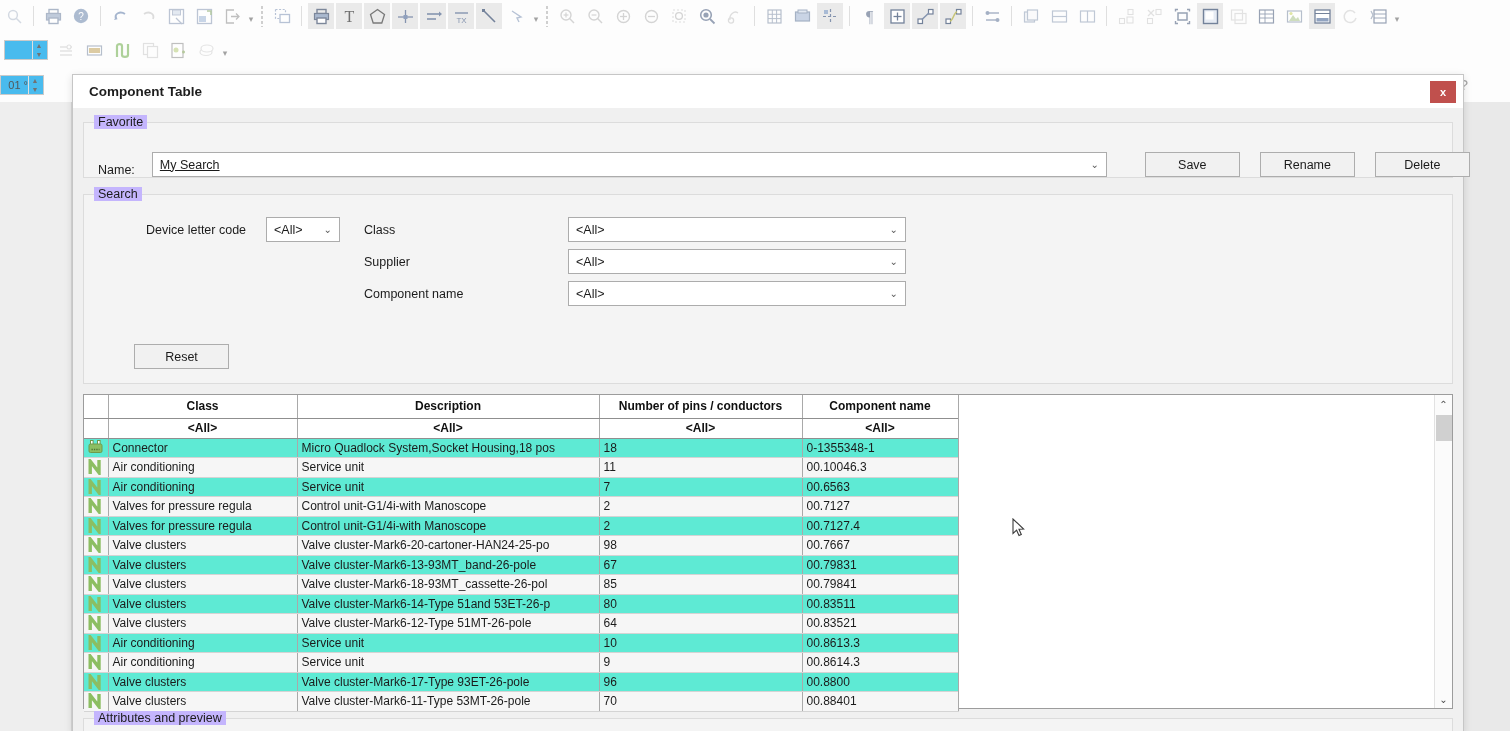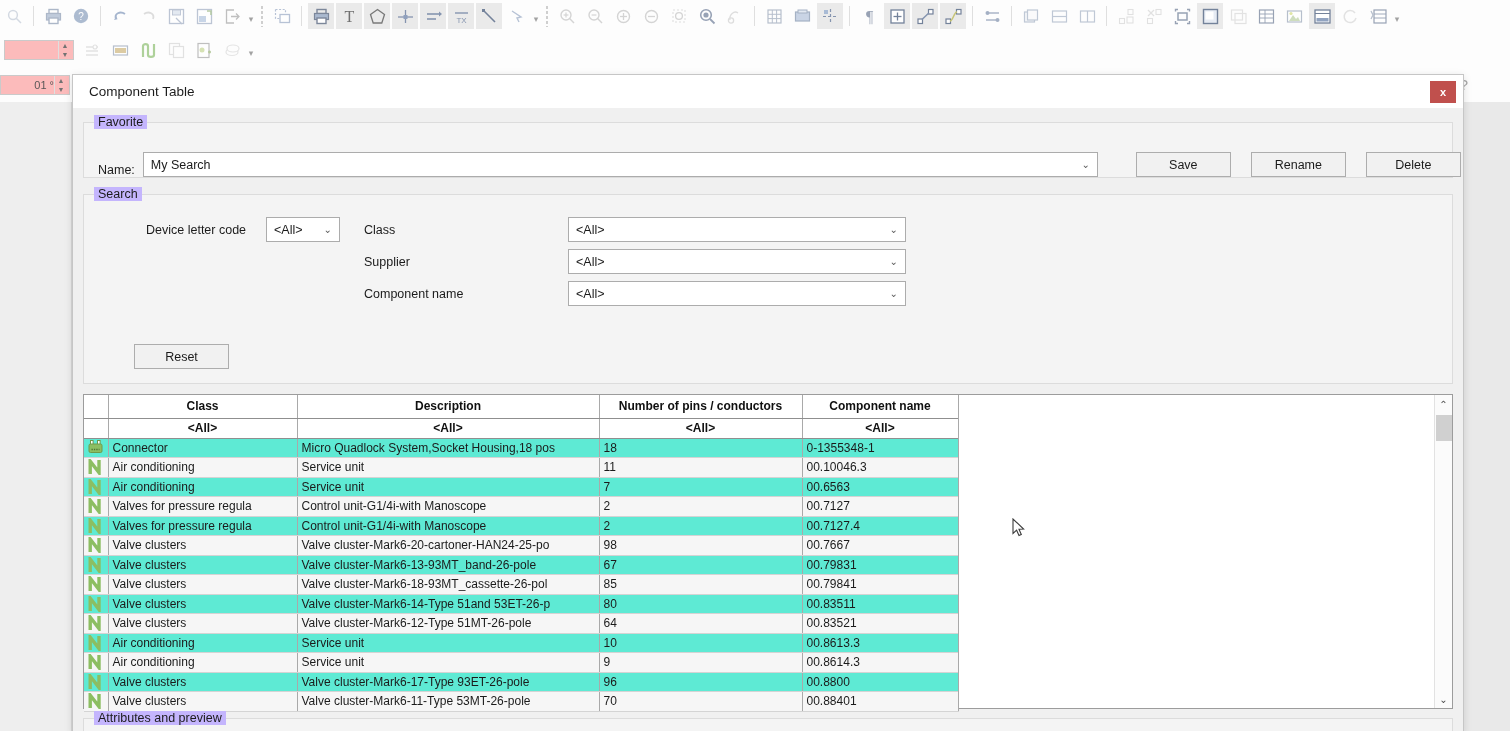--- a/index.html
+++ b/index.html
@@ -43,21 +43,21 @@
   }
   .tb-ic.active { background: #e4e4e4; opacity: .75; }
   .tb-ic svg { display: block; }
   .tb-ic.faint { opacity: .28; }
   .tb-caret {
     width: 10px; height: 24px; flex: 0 0 auto;
     display:flex;align-items:flex-end;justify-content:center;
     opacity:.4; font-size: 9px; padding-bottom: 4px;
   }
   .spin-box {
-    width: 70px; height: 20px; border: 1px solid #b9b9b9; background: #fca5a5;
+    width: 44px; height: 20px; border: 1px solid #b9b9b9; background: #0ea5e9;
     display: flex; align-items: center; justify-content: flex-end;
     font-size: 11px; padding-right: 2px; opacity: .75;
     flex: 0 0 auto; margin-right: 4px;
   }
   .spin-arrows {
     width: 13px; height: 18px; border-left: 1px solid #d5d5d5;
     display: flex; flex-direction: column; align-items: center; justify-content: space-around;
     font-size: 7px; line-height: 7px; color: #444;
   }
   .left-panel {
@@ -78,21 +78,21 @@
     position: absolute; left: 72px; top: 74px; width: 1392px; height: 660px;
     background: #f0f0f0;
     border: 1px solid #c6c6c6;
     box-shadow: 0 2px 8px rgba(0,0,0,.12);
   }
   #dlg-titlebar {
     height: 33px; background: #ffffff;
     display: flex; align-items: center; position: relative;
     border-bottom: 1px solid #ffffff;
   }
-  #dlg-title { padding-left: 16px; font-size: 13.5px; color: #1d1d1d; }
+  #dlg-title { padding-left: 16px; font-size: 13.5px; color: #1d1d1d; font-weight: bold; }
   #dlg-close {
     position: absolute; right: 7px; top: 6px;
     width: 26px; height: 22px;
     background: #c0504d; color: #ffffff;
     font-size: 11px; font-weight: bold;
     display: flex; align-items: center; justify-content: center;
     cursor: pointer;
   }
   #dlg-body { padding: 0 10px 0 10px; }
 
@@ -120,21 +120,21 @@
   #fav-name-label { width: 46px; }
   .combo {
     height: 25px; background: #ffffff; border: 1px solid #acacac;
     display: flex; align-items: center; position: relative;
     font-size: 12.5px; padding-left: 7px; color: #1b1b1b;
   }
   .combo .arrow {
     position: absolute; right: 7px; top: 0; bottom: 0;
     display: flex; align-items: center; color: #5a5a5a; font-size: 10px;
   }
-  #fav-name-combo { flex: 0 0 955px; margin-left: 8px; }
+  #fav-name-combo { flex: 0 0 955px; margin-left: 17px; text-decoration: underline; }
   .btn {
     height: 25px; min-width: 95px;
     background: #f1f1f1; border: 1px solid #adadad;
     font-size: 12.5px; color: #1b1b1b;
     display: flex; align-items: center; justify-content: center;
     cursor: pointer; margin-left: 20px;
   }
   #fav-buttons { display: flex; margin-left: 18px; }
 
   

